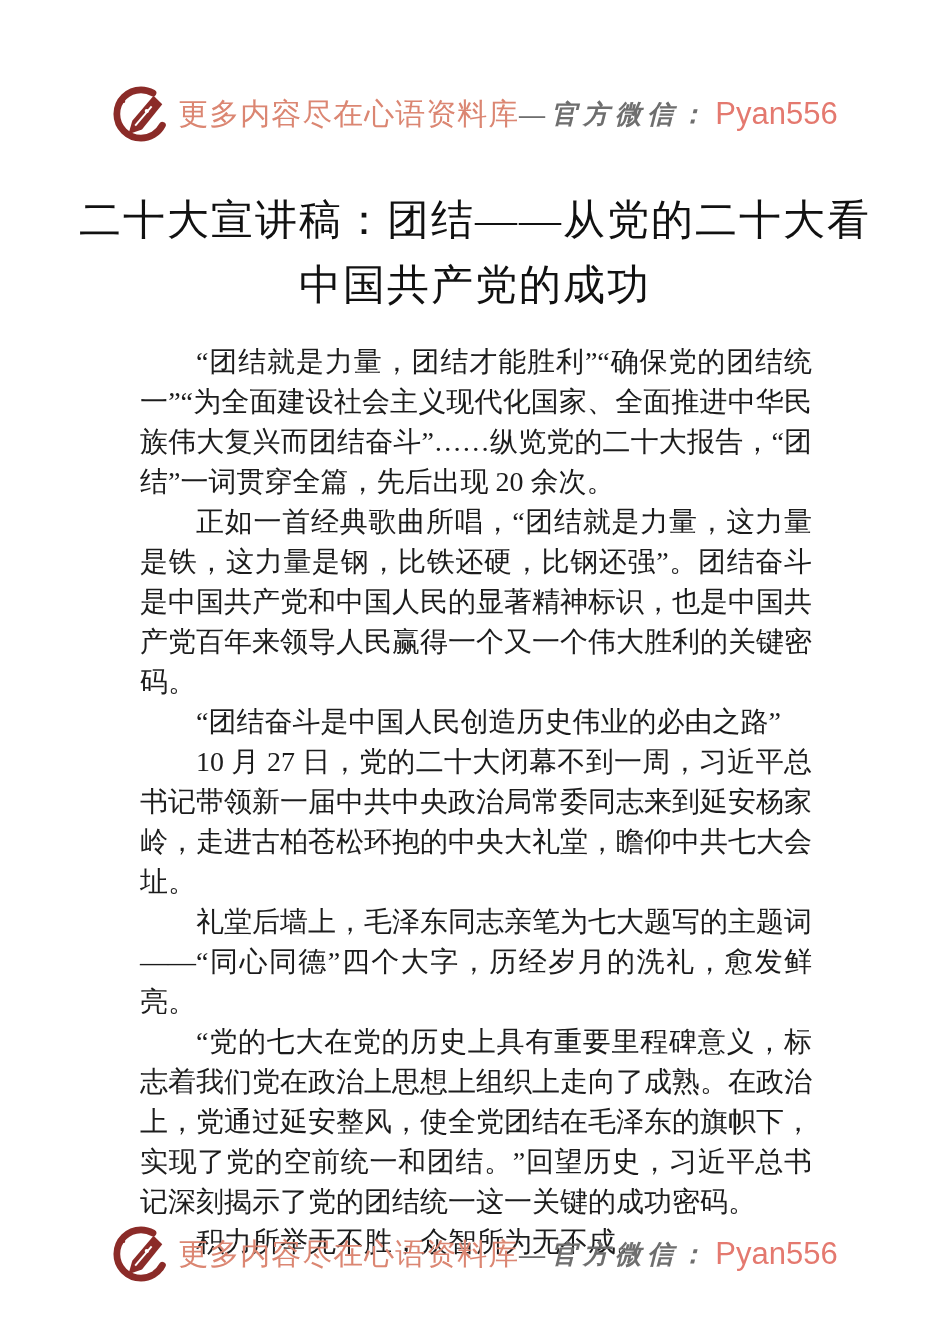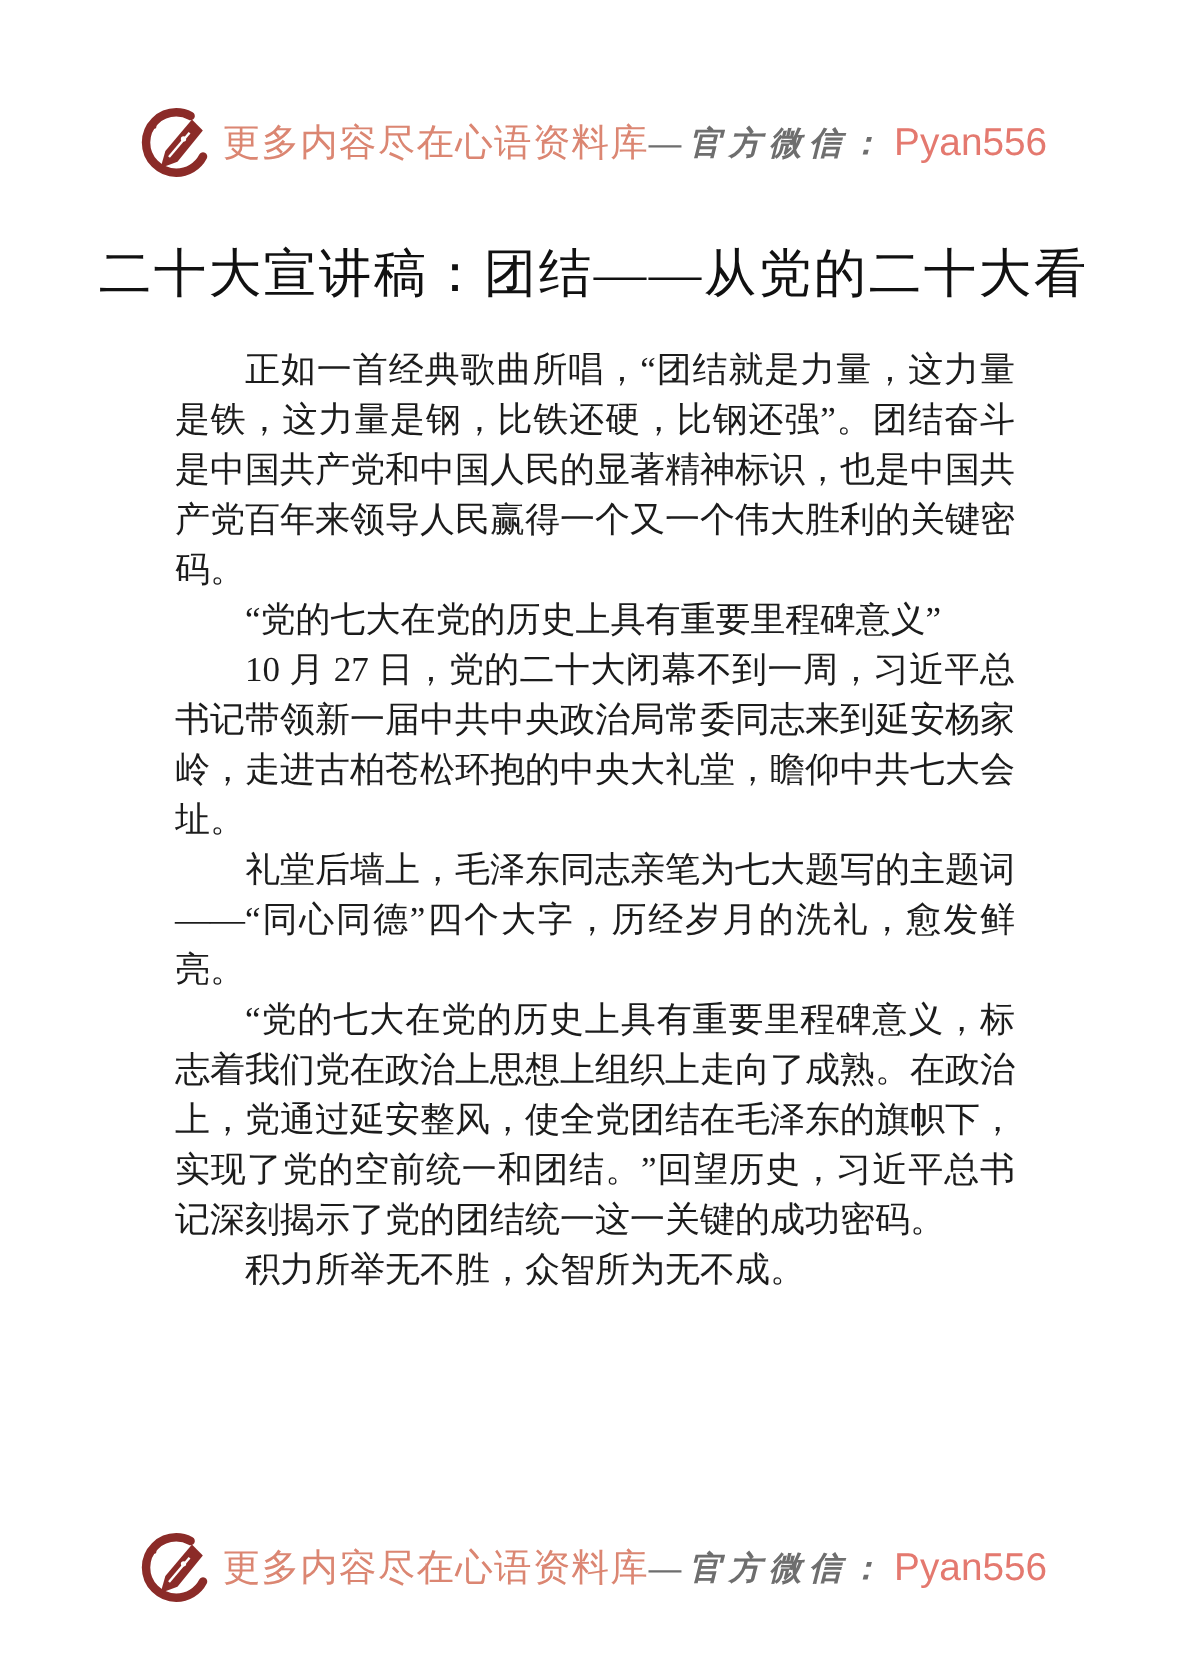--- a/index.html
+++ b/index.html
@@ -101,25 +101,27 @@
         <circle cx="49" cy="44" r="1.6" fill="#8B2B28"></circle>
       </svg>
     </span>
     <span class="brand">更多内容尽在心语资料库</span>
     <span class="wx-label">—官方微信：</span>
     <span class="wx-id">Pyan556</span>
   </div>
 
   <h1 class="doc-title">
     <span class="tline">二十大宣讲稿：团结——从党的二十大看</span>
+    <span class="tline">中国共产党的成功</span>
   </h1>
 
   <div class="doc-body">
+    <p>“团结就是力量，团结才能胜利”“确保党的团结统一”“为全面建设社会主义现代化国家、全面推进中华民族伟大复兴而团结奋斗”……纵览党的二十大报告，“团结”一词贯穿全篇，先后出现 20 余次。</p>
     <p>正如一首经典歌曲所唱，“团结就是力量，这力量是铁，这力量是钢，比铁还硬，比钢还强”。团结奋斗是中国共产党和中国人民的显著精神标识，也是中国共产党百年来领导人民赢得一个又一个伟大胜利的关键密码。</p>
-    <p>“党的七大在党的历史上具有重要里程碑意义”</p>
+    <p>“团结奋斗是中国人民创造历史伟业的必由之路”</p>
     <p>10 月 27 日，党的二十大闭幕不到一周，习近平总书记带领新一届中共中央政治局常委同志来到延安杨家岭，走进古柏苍松环抱的中央大礼堂，瞻仰中共七大会址。</p>
     <p>礼堂后墙上，毛泽东同志亲笔为七大题写的主题词——“同心同德”四个大字，历经岁月的洗礼，愈发鲜亮。</p>
     <p>“党的七大在党的历史上具有重要里程碑意义，标志着我们党在政治上思想上组织上走向了成熟。在政治上，党通过延安整风，使全党团结在毛泽东的旗帜下，实现了党的空前统一和团结。”回望历史，习近平总书记深刻揭示了党的团结统一这一关键的成功密码。</p>
     <p>积力所举无不胜，众智所为无不成。</p>
   </div>
 
   <div class="banner footer">
     <span class="logo">
       <svg viewBox="0 0 60 60" width="58" height="58" aria-hidden="true">
         <circle cx="30" cy="30" r="25" fill="none" stroke="#8B2B28" stroke-width="7" stroke-dasharray="118 40" stroke-dashoffset="-12" stroke-linecap="round"></circle>

